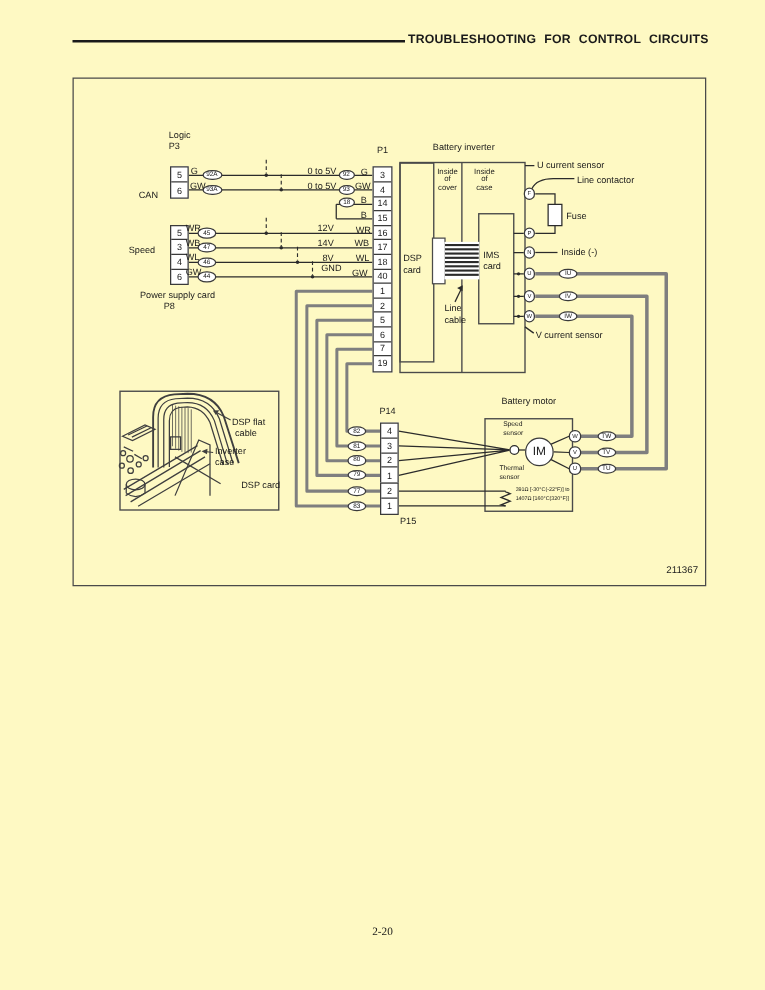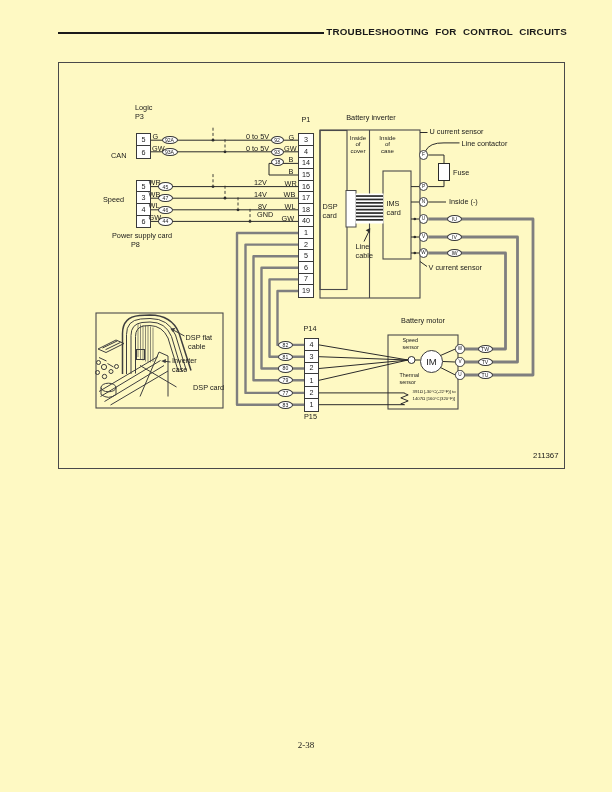--- a/index.html
+++ b/index.html
@@ -269,30 +269,30 @@
   <div class="lbl" style="left:355.5px;top:243px">Line</div>
   <div class="lbl" style="left:355.5px;top:251.5px">cable</div>
 
   <div class="lbl" style="left:429.5px;top:128.3px">U current sensor</div>
   <div class="lbl" style="left:461.5px;top:139.5px">Line contactor</div>
   <div class="lbl" style="left:453px;top:168.5px">Fuse</div>
   <div class="lbl" style="left:449px;top:198px">Inside (-)</div>
   <div class="lbl" style="left:428.5px;top:263.5px">V current sensor</div>
 
   <div class="lbl" style="left:303.5px;top:325px">P14</div>
-  <div class="lbl" style="left:304px;top:413px">P15</div>
+  <div class="lbl" style="left:320px;top:413px">P15</div>
   <div class="lbl c" style="left:423px;top:317px">Battery motor</div>
   <div class="lbl xs" style="left:402.5px;top:338px">Speed</div>
   <div class="lbl xs" style="left:402.5px;top:344.5px">sensor</div>
   <div class="lbl xs" style="left:399.5px;top:373px">Thermal</div>
   <div class="lbl xs" style="left:399.5px;top:379.5px">sensor</div>
   <div class="lbl tiny" style="left:412.5px;top:390px">391Ω [-30°C(-22°F)] to</div>
   <div class="lbl tiny" style="left:412.5px;top:396.5px">1407Ω [160°C(320°F)]</div>
 
   <div class="lbl" style="left:185.5px;top:333.5px">DSP flat</div>
   <div class="lbl" style="left:188px;top:342.5px">cable</div>
   <div class="lbl" style="left:172px;top:356.5px">Inverter</div>
   <div class="lbl" style="left:172px;top:365.5px">case</div>
   <div class="lbl" style="left:193px;top:383.5px">DSP card</div>
 
   <div class="lbl fig r" style="left:558.5px;top:451.5px">211367</div>
-  <div class="lbl pgnum c" style="left:306px;top:741px">2-38</div>
+  <div class="lbl pgnum c" style="left:306px;top:741px">2-20</div>
 </div>
 
 </body></html>

